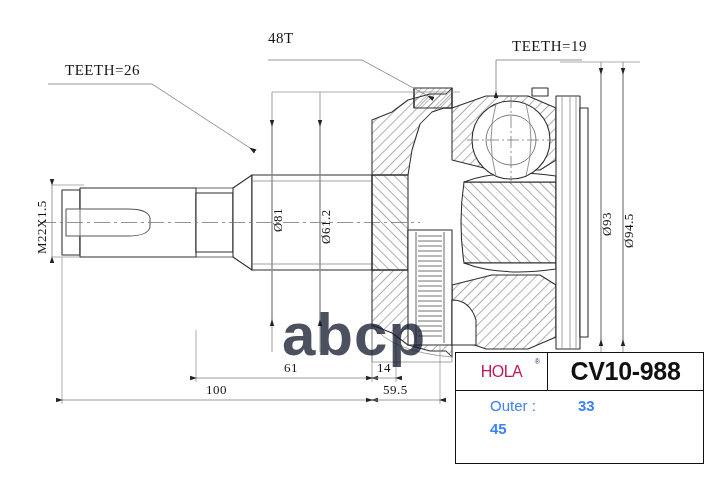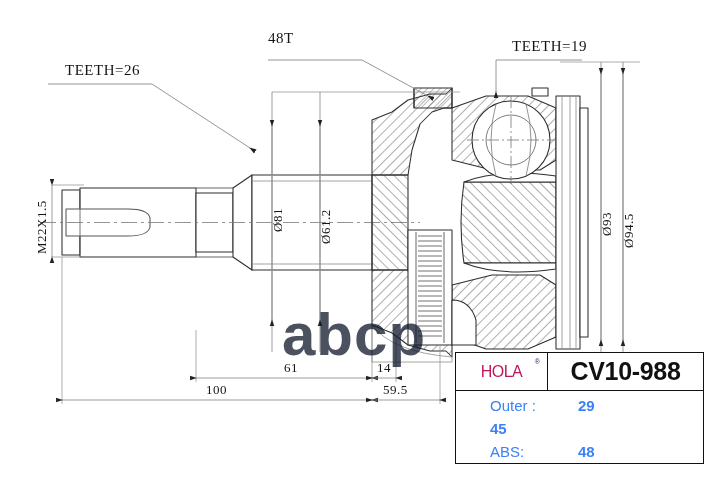--- a/index.html
+++ b/index.html
@@ -235,25 +235,21 @@
         <span class="txt">HOLA</span>
         <span class="tm">®</span>
       </div>
       <div id="ib-code">
         <span class="txt">CV10-988</span>
       </div>
     </div>
     <div id="ib-rows">
       <div class="ib-row">
         <span class="k">Outer :</span>
-        <span class="v">29</span>
+        <span class="v">33</span>
       </div>
       <div class="ib-row">
         <span class="v">45</span>
       </div>
-      <div class="ib-row">
-        <span class="k">ABS:</span>
-        <span class="v">48</span>
-      </div>
     </div>
   </div>
 
 </div>
 
 </body></html>

